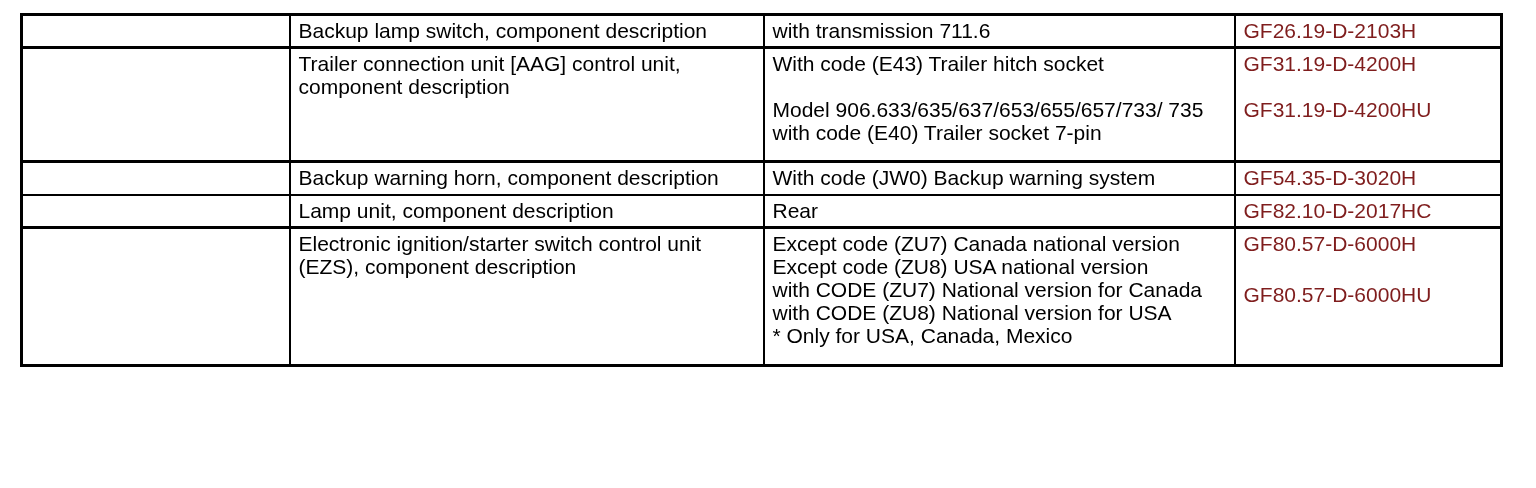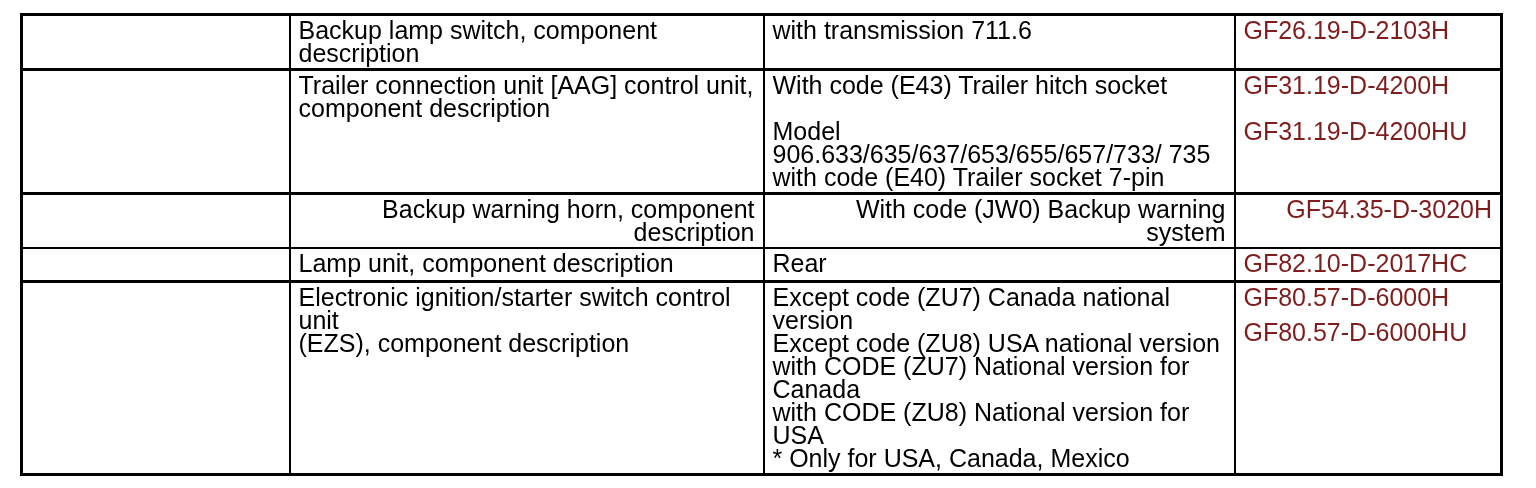--- a/index.html
+++ b/index.html
@@ -23,43 +23,43 @@
     border: 3px solid #000000;
   }
   col.c1 { width: 268px; }
   col.c2 { width: 474px; }
   col.c3 { width: 471px; }
   col.c4 { width: 267px; }
   td {
     border: 2px solid #000000;
     vertical-align: top;
     padding: 3px 8px 3px 8px;
-    font-size: 25px;
+    font-size: 21px;
     line-height: 23px;
     color: #000000;
     overflow: hidden;
   }
   tr.group-start td { border-top-width: 3px; }
   tr.r1 { height: 33px; }
   tr.r2 { height: 57px; }
   tr.r3 { height: 114px; }
   tr.r4 { height: 59px; }
-  tr.r5 { height: 33px; text-align: right; }
+  tr.r5 { height: 33px; }
   tr.r6 { height: 33px; }
   tr.r7 { height: 138px; }
   .comp, .cond {
     white-space: pre-line;
   }
   .code {
     color: #7f1d1d;
     white-space: nowrap;
   }
   .gap-lg   { margin-top: 23px; }  
   .gap-sm   { }  
-  .gap-code { margin-top: 12px; }  
+  .gap-code { margin-top: 28px; }  
 </style>
 </head>
 <body>
 
 <div class="table-wrap">
   <table class="doc-table">
     <colgroup>
       <col class="c1">
         <col class="c2">
         <col class="c3">

